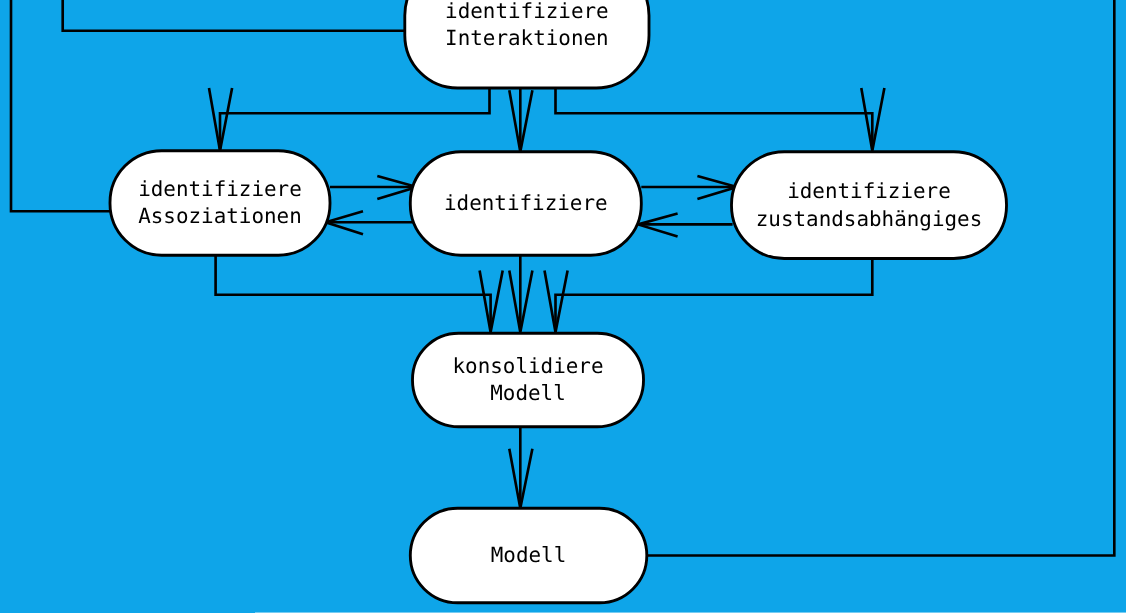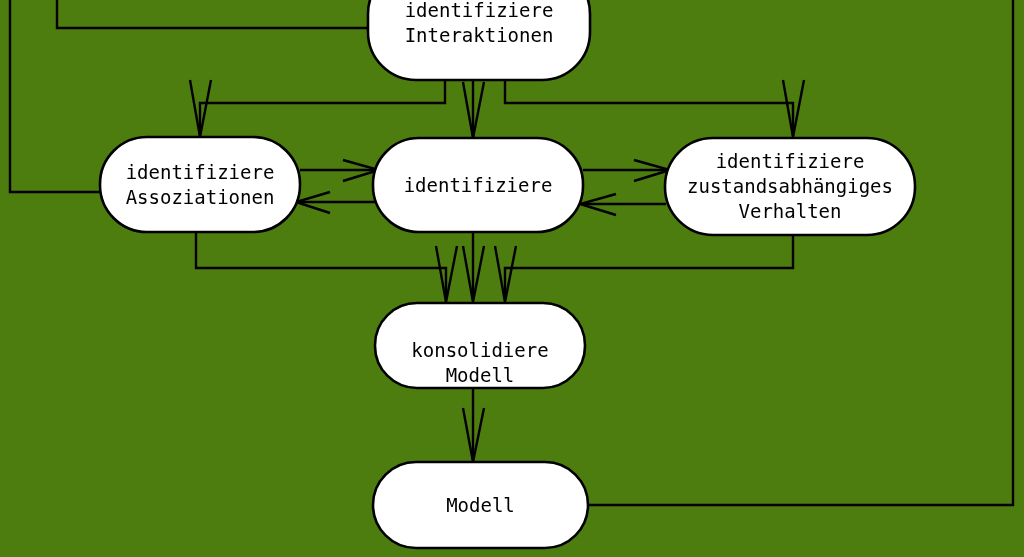--- a/index.html
+++ b/index.html
@@ -8,21 +8,21 @@
     padding: 0;
     background: #ffffff;
   }
   body {
     font-family: "DejaVu Sans Mono", "Liberation Mono", monospace;
   }
   #diagram-root {
     position: relative;
     width: 1024px;
     height: 557px;
-    background: #4d7c0f;
+    background: #0ea5e9;
     overflow: hidden;
   }
   #diagram-svg {
     position: absolute;
     left: 0;
     top: 0;
     width: 1024px;
     height: 557px;
     display: block;
   }
@@ -168,24 +168,23 @@
     <span>Assoziationen</span>
   </div>
 
   <div class="node-label" style="left:373px; top:138px; width:210px; height:94px;">
     <span>identifiziere</span>
   </div>
 
   <div class="node-label" style="left:665px; top:138px; width:250px; height:97px;">
     <span>identifiziere</span>
     <span>zustandsabhängiges</span>
-    <span>Verhalten</span>
   </div>
 
-  <div class="node-label" style="left:375px; top:303px; width:210px; height:85px;justify-content:flex-end;">
+  <div class="node-label" style="left:375px; top:303px; width:210px; height:85px;">
     <span>konsolidiere</span>
     <span>Modell</span>
   </div>
 
   <div class="node-label" style="left:373px; top:462px; width:215px; height:86px;">
     <span>Modell</span>
   </div>
 
 </div>
 

